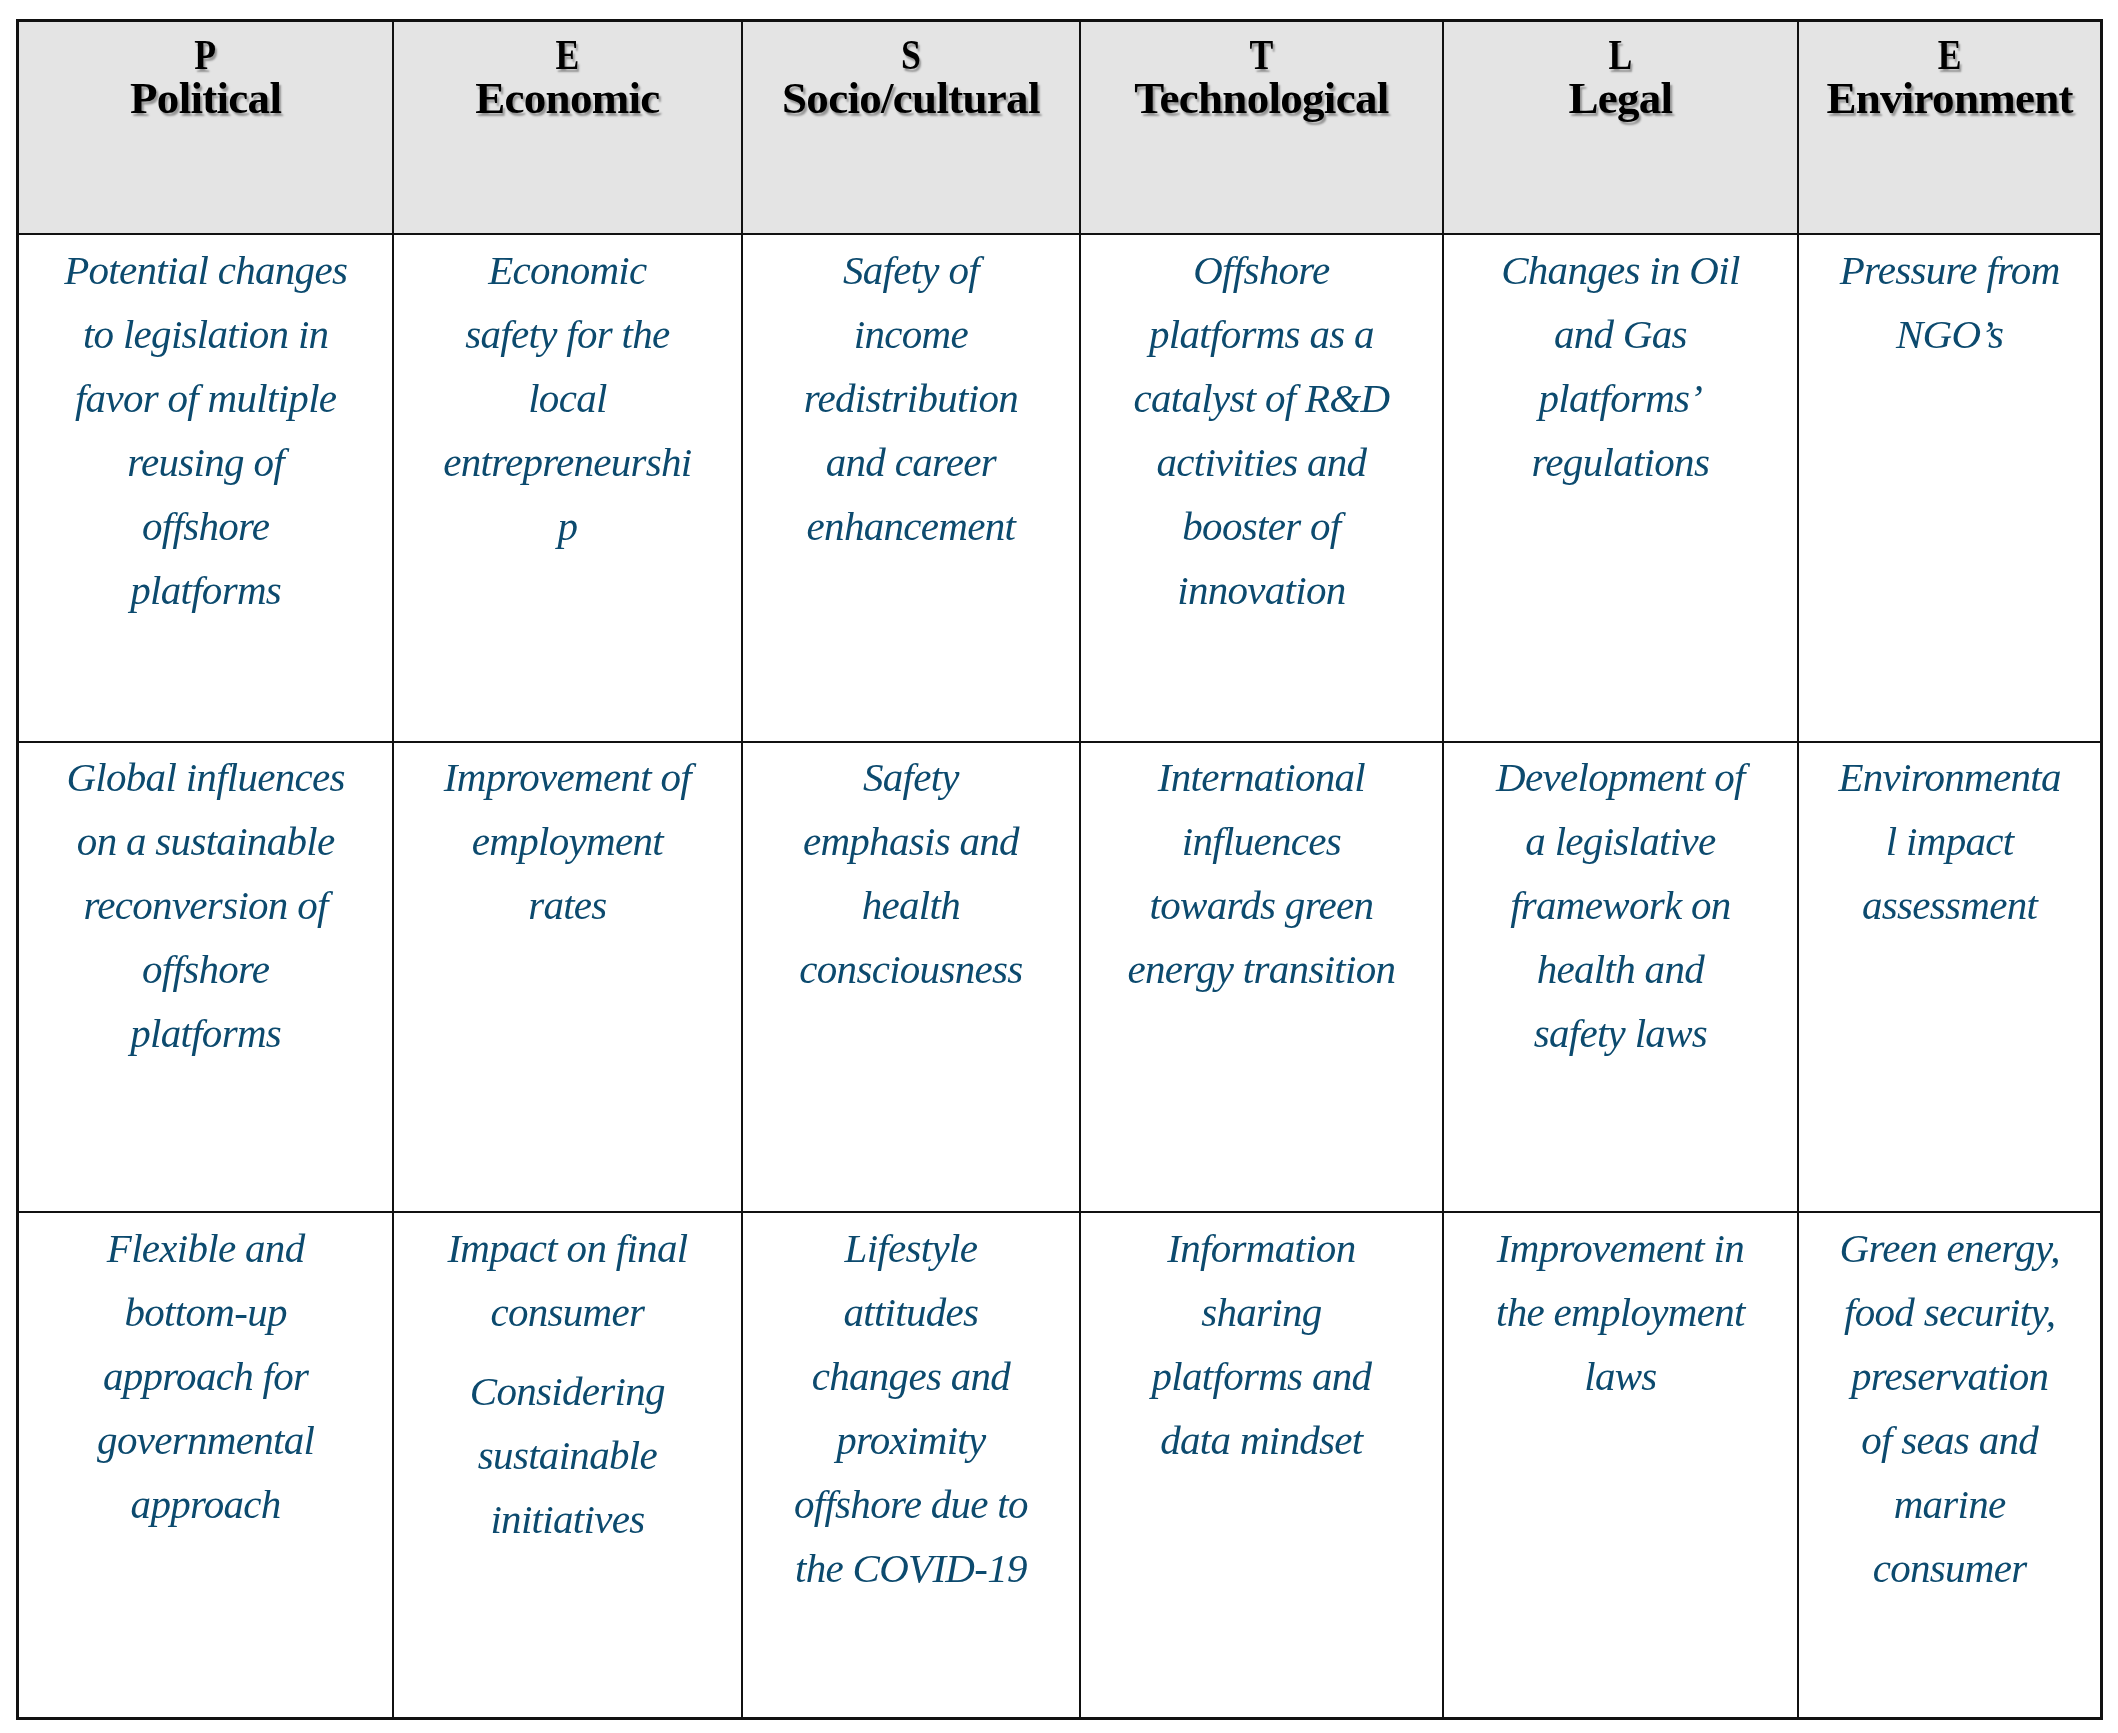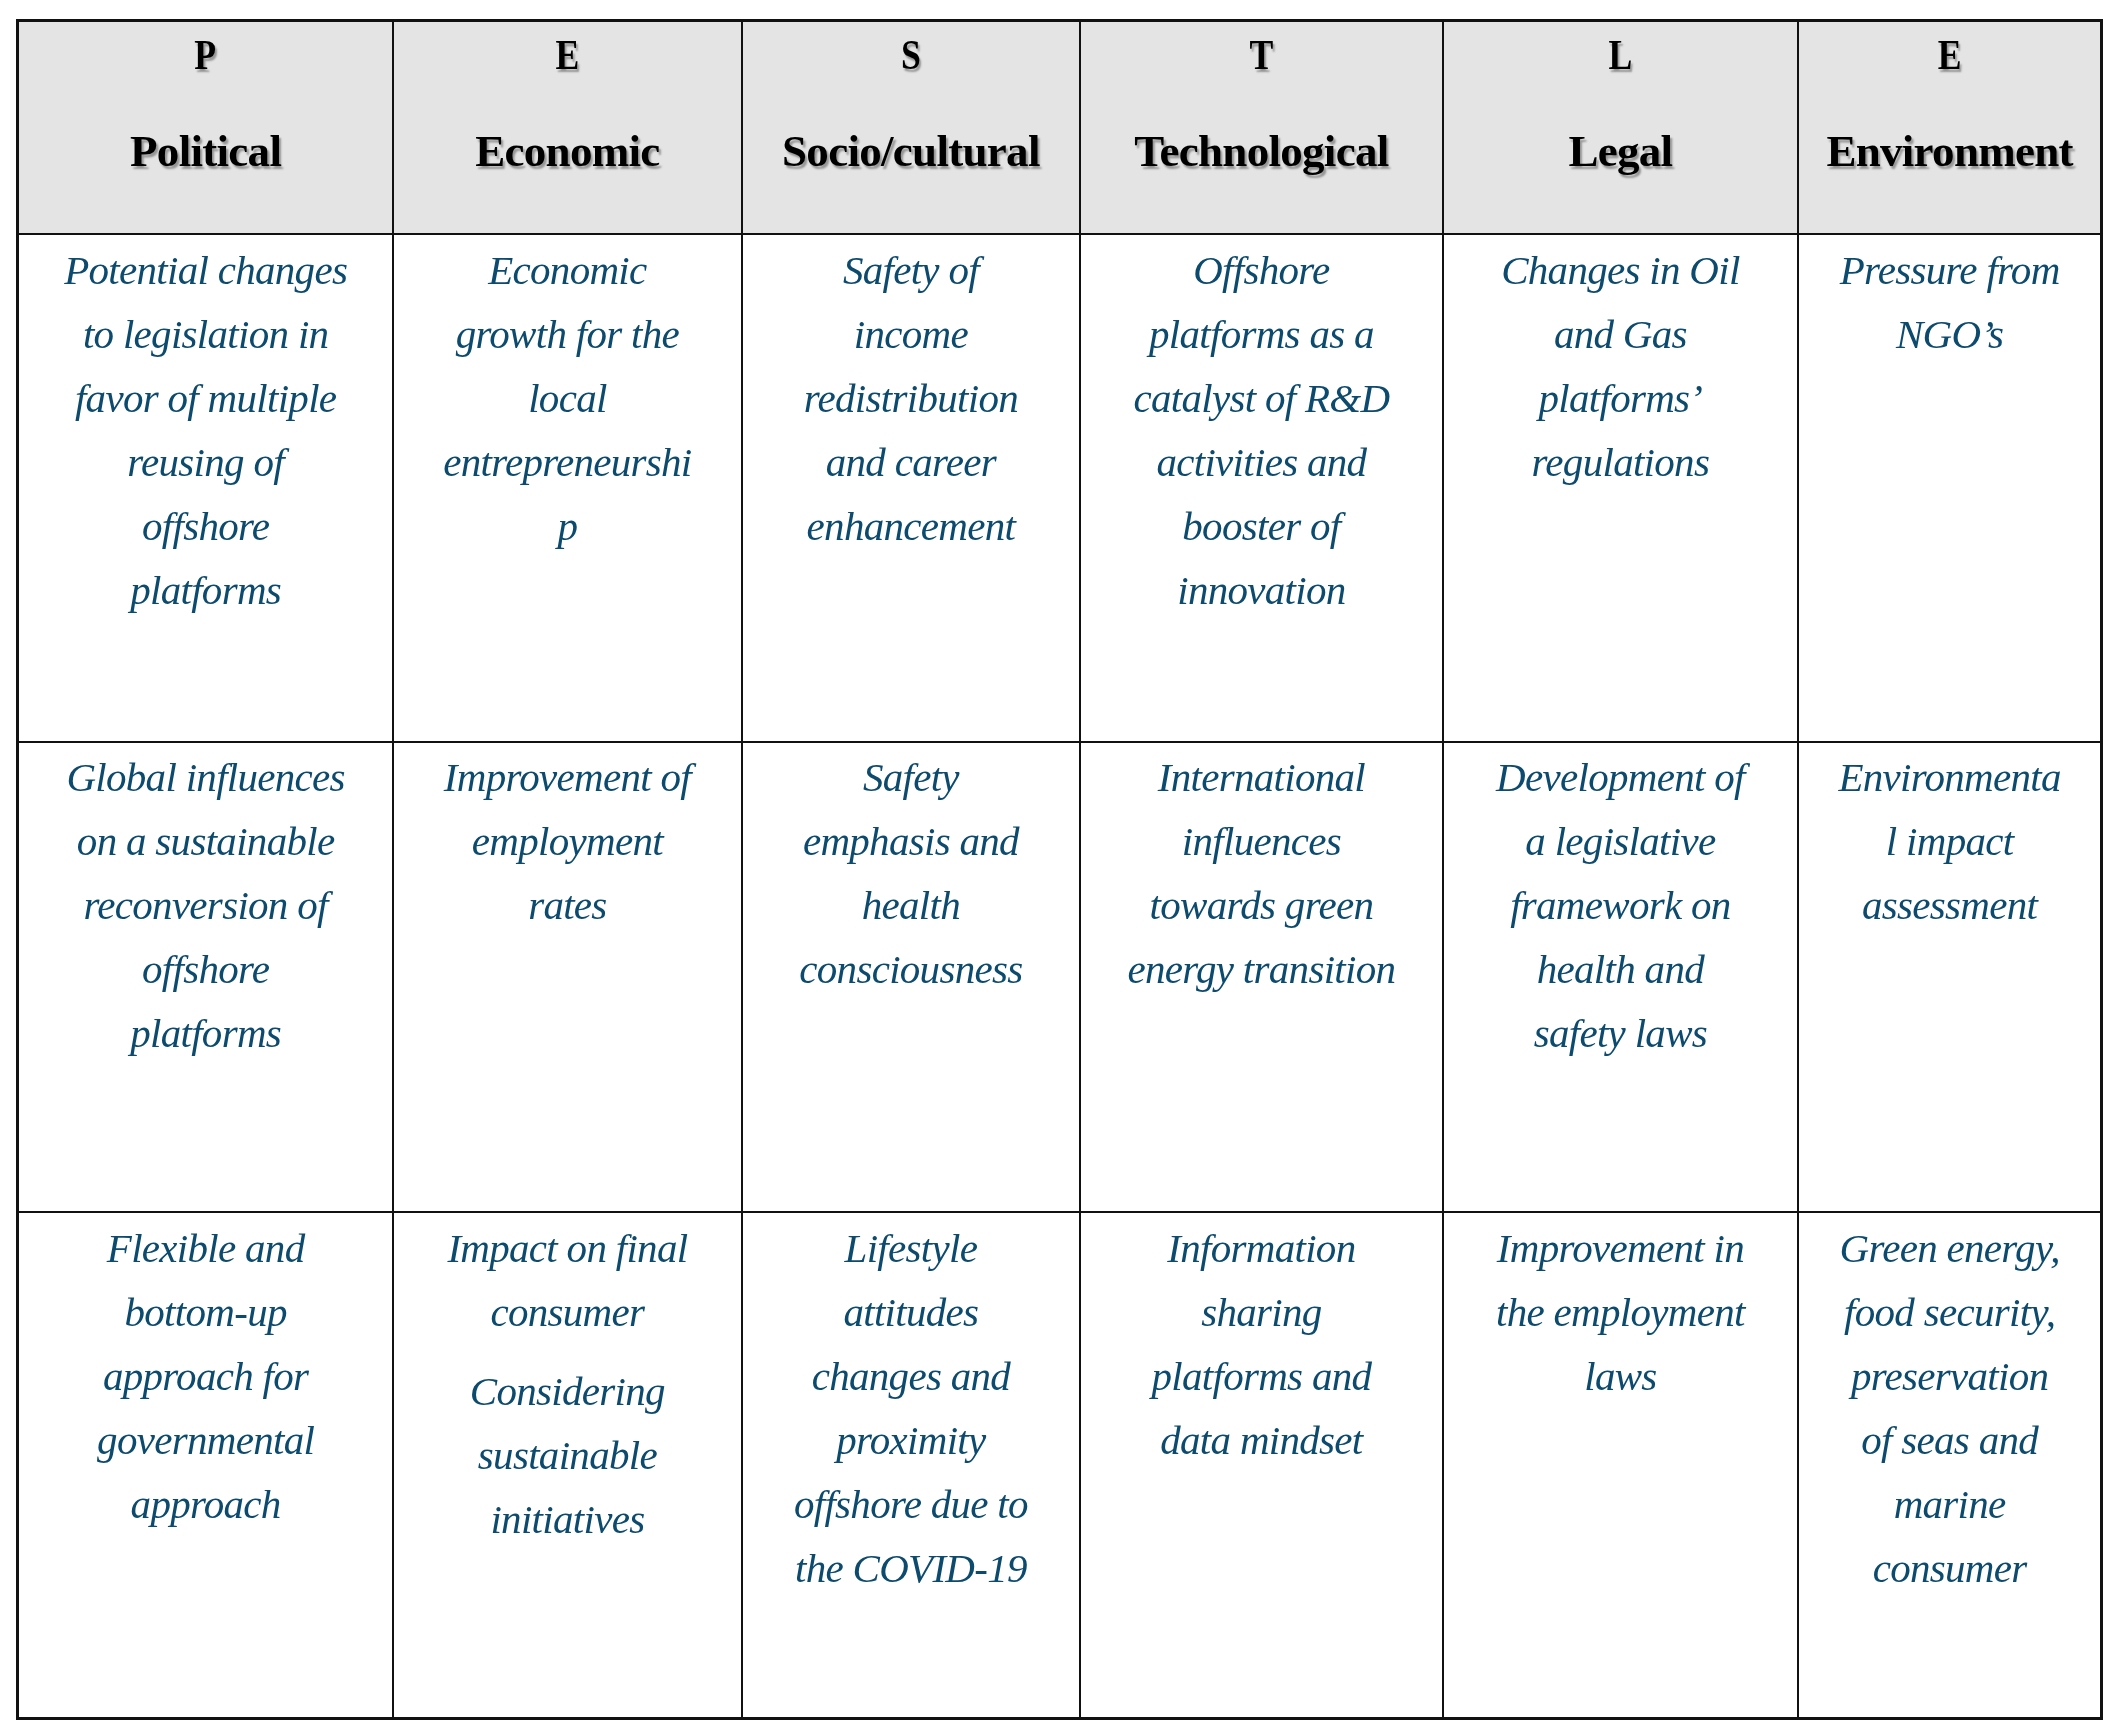--- a/index.html
+++ b/index.html
@@ -39,21 +39,20 @@
     display: block;
     font-size: 42px;
     line-height: 42px;
     margin-top: 12.3px;
     transform: scaleX(0.85);
   }
   .hdr .name {
     display: block;
     font-size: 45px;
     line-height: 45px;
-    margin-top: 53px;
     letter-spacing: -0.7px;
   }
   .cell {
     font-family: "Liberation Serif", "DejaVu Serif", serif;
     font-style: italic;
     font-size: 41px;
     line-height: 64px;
     color: #0c4a6e;
     padding: 2.7px 6.8px 0 6.8px !important;
     letter-spacing: -0.7px;
@@ -115,21 +114,21 @@
         <td class="cell">
           <span class="line">Potential changes</span>
           <span class="line">to legislation in</span>
           <span class="line">favor of multiple</span>
           <span class="line">reusing of</span>
           <span class="line">offshore</span>
           <span class="line">platforms</span>
         </td>
         <td class="cell">
           <span class="line">Economic</span>
-          <span class="line">growth for the</span>
+          <span class="line">safety for the</span>
           <span class="line">local</span>
           <span class="line">entrepreneurshi</span>
           <span class="line">p</span>
         </td>
         <td class="cell">
           <span class="line">Safety of</span>
           <span class="line">income</span>
           <span class="line">redistribution</span>
           <span class="line">and career</span>
           <span class="line">enhancement</span>

